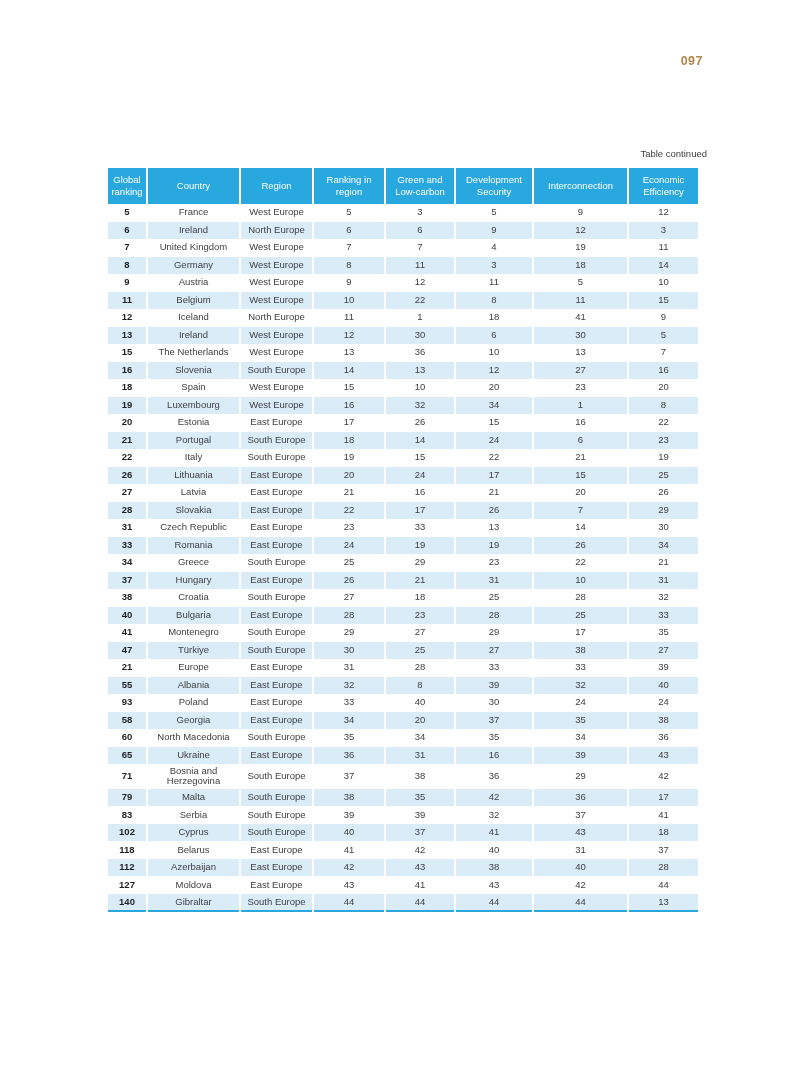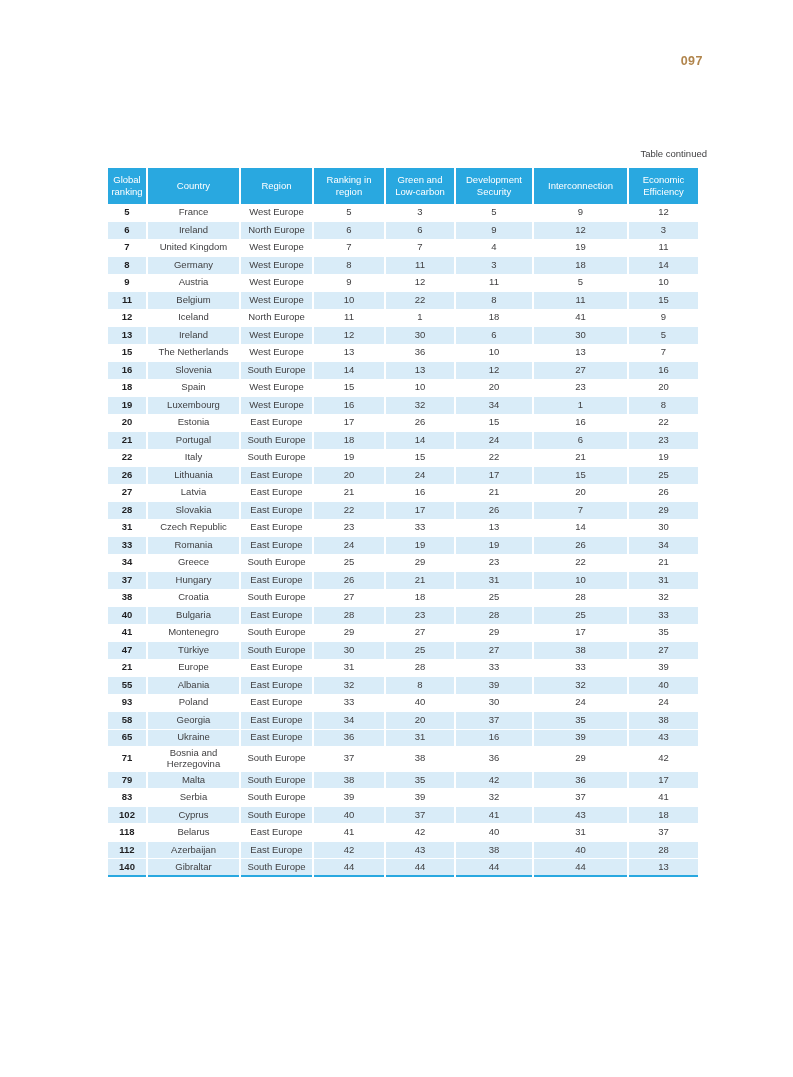--- a/index.html
+++ b/index.html
@@ -396,20 +396,30 @@
         <tr class="shaded">
     <td>58</td>
     <td>Georgia</td>
     <td>East Europe</td>
     <td>34</td>
     <td>20</td>
     <td>37</td>
     <td>35</td>
     <td>38</td>
   </tr>
+        <tr>
+    <td>60</td>
+    <td>North Macedonia</td>
+    <td>South Europe</td>
+    <td>35</td>
+    <td>34</td>
+    <td>35</td>
+    <td>34</td>
+    <td>36</td>
+  </tr>
         <tr class="shaded">
     <td>65</td>
     <td>Ukraine</td>
     <td>East Europe</td>
     <td>36</td>
     <td>31</td>
     <td>16</td>
     <td>39</td>
     <td>43</td>
   </tr>
@@ -465,20 +475,30 @@
   </tr>
         <tr class="shaded">
     <td>112</td>
     <td>Azerbaijan</td>
     <td>East Europe</td>
     <td>42</td>
     <td>43</td>
     <td>38</td>
     <td>40</td>
     <td>28</td>
+  </tr>
+        <tr>
+    <td>127</td>
+    <td>Moldova</td>
+    <td>East Europe</td>
+    <td>43</td>
+    <td>41</td>
+    <td>43</td>
+    <td>42</td>
+    <td>44</td>
   </tr>
         <tr class="shaded">
     <td>140</td>
     <td>Gibraltar</td>
     <td>South Europe</td>
     <td>44</td>
     <td>44</td>
     <td>44</td>
     <td>44</td>
     <td>13</td>

